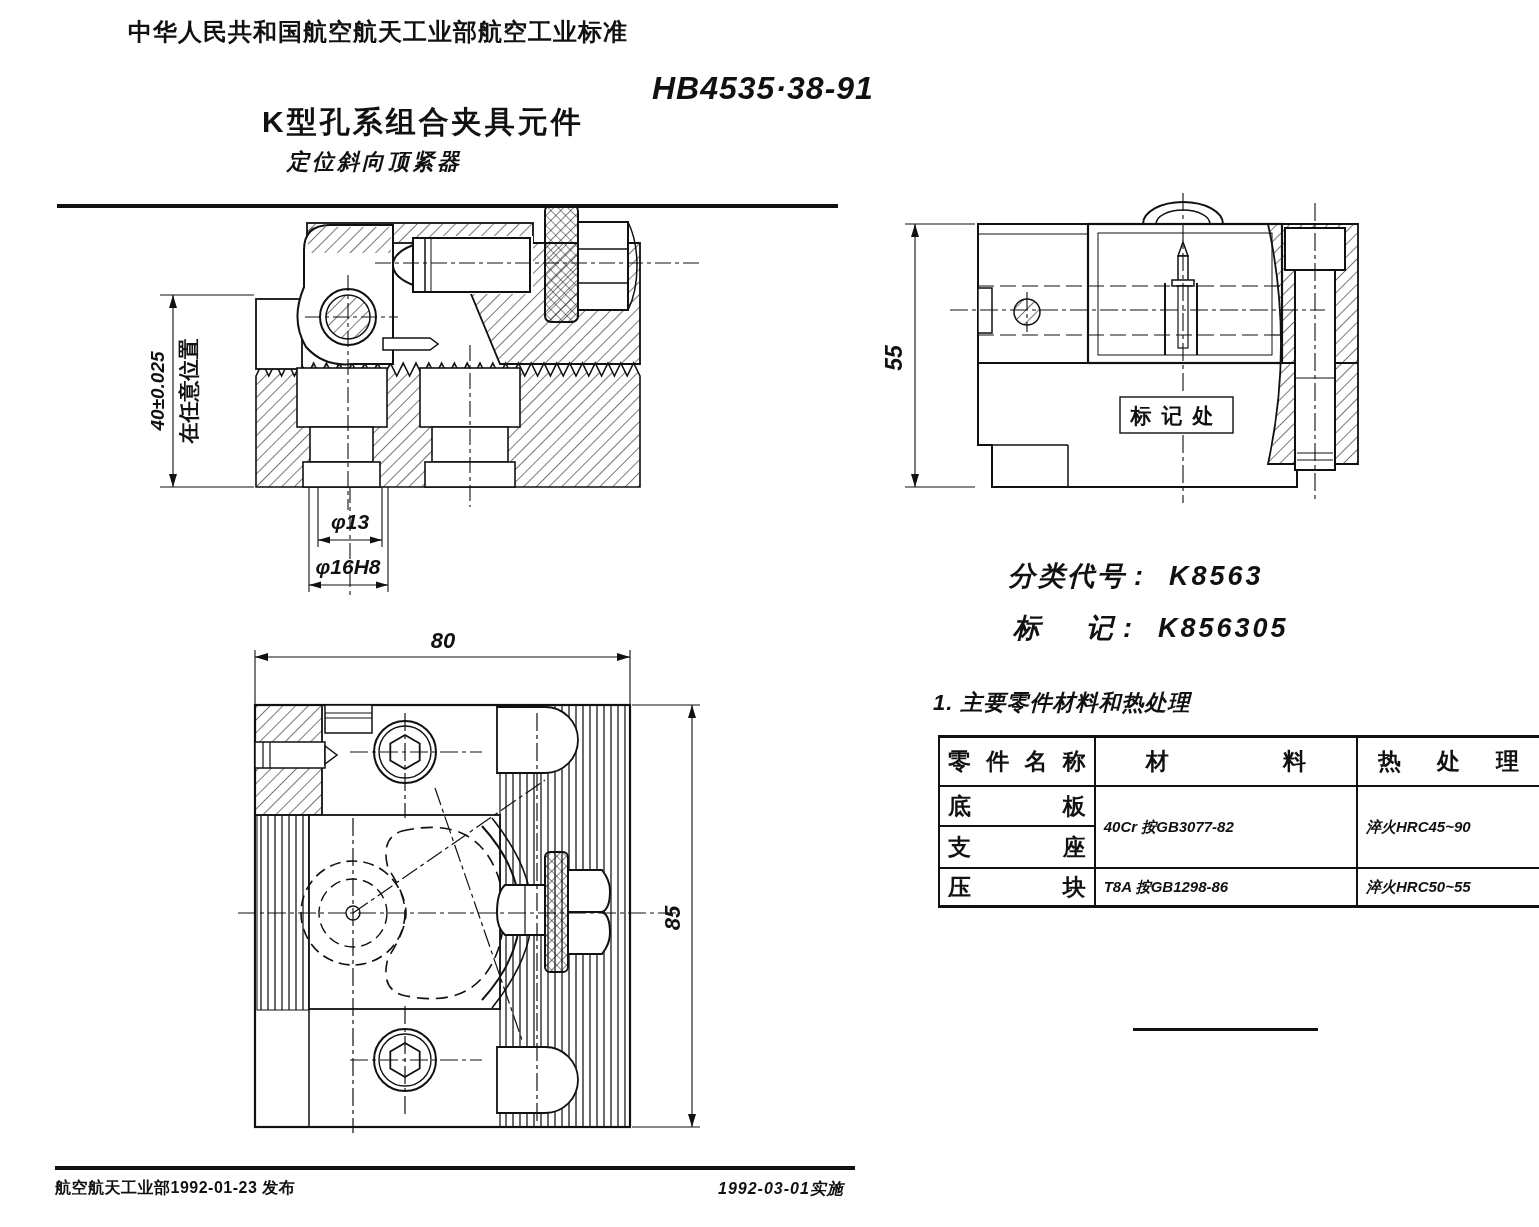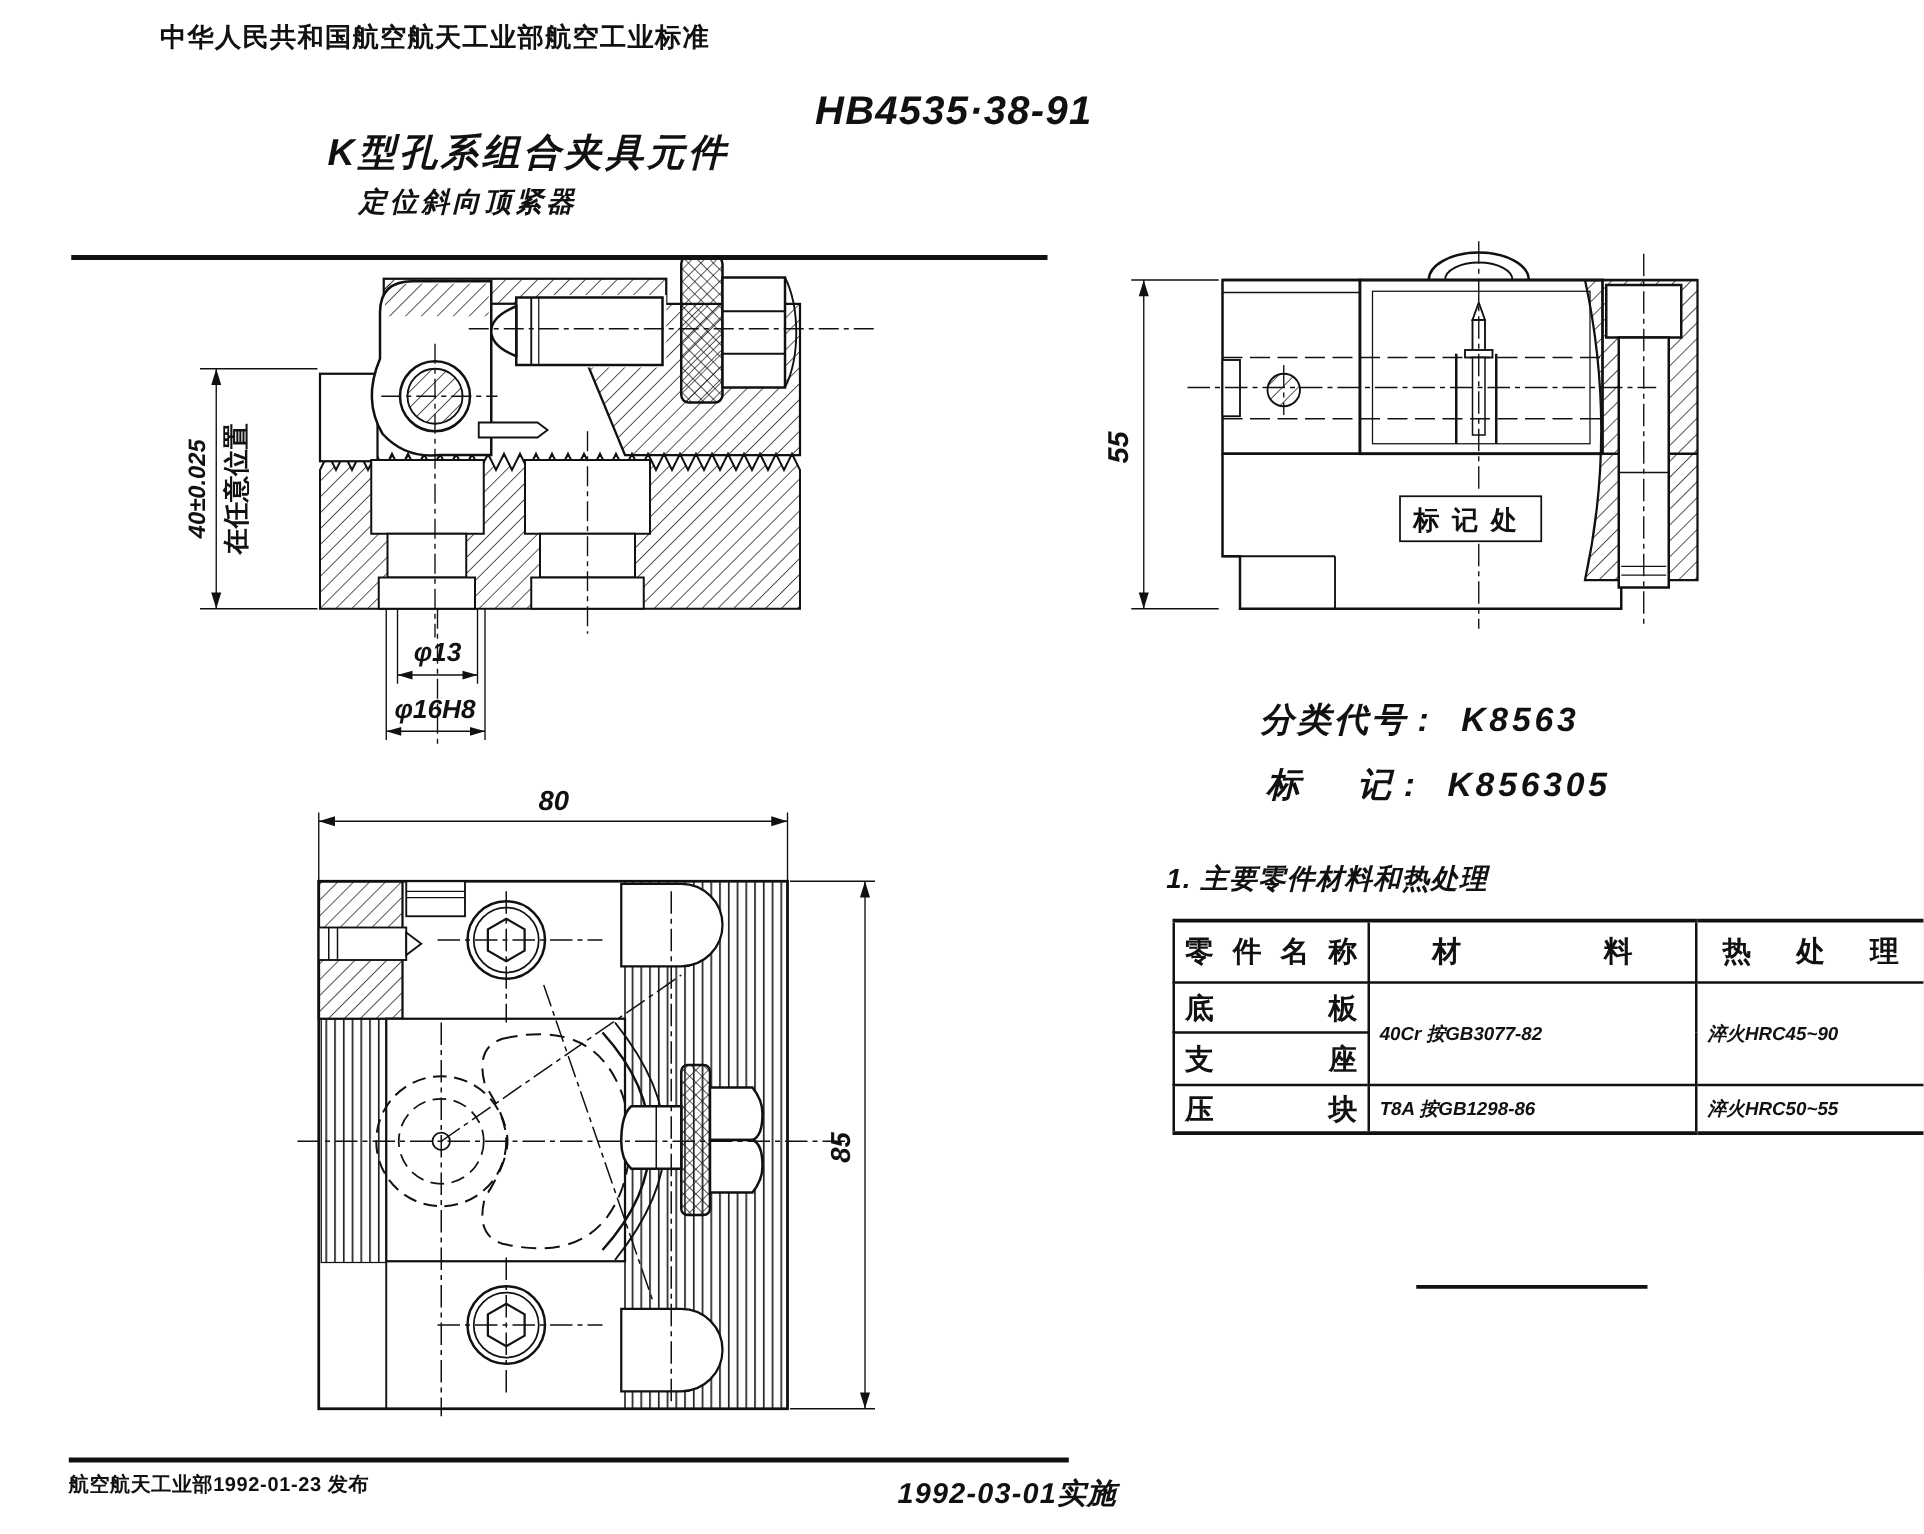--- a/index.html
+++ b/index.html
@@ -2,23 +2,23 @@
 <html><head>
 <meta charset="utf-8">
 <style>
   html,body{margin:0;padding:0;background:#e8e8e8;}
   .page{
     position:relative;width:1539px;height:1227px;background:#ffffff;
     font-family:"Liberation Sans","DejaVu Sans",sans-serif;color:#111;
     overflow:hidden;margin:0 auto;
   }
   .abs{position:absolute;}
-  .doc-header{left:128px;top:16px;font-size:21px;font-weight:bold;letter-spacing:1px;}
+  .doc-header{left:128px;top:16px;font-size:24px;font-weight:bold;letter-spacing:1px;}
   .std-no{left:652px;top:70px;font-size:32px;font-weight:bold;font-style:italic;letter-spacing:1px;}
-  .title1{left:262px;top:102px;font-size:30px;font-weight:bold;font-style:italic;letter-spacing:3px;}
+  .title1{left:262px;top:102px;font-size:30px;font-weight:bold;letter-spacing:3px;}
   .title2{left:287px;top:147px;font-size:22px;font-weight:bold;font-style:italic;letter-spacing:3px;}
   .rule{background:#111;}
   .cls-line{display:flex;align-items:baseline;font-size:27px;font-weight:bold;}
   .cls-label{display:inline-flex;justify-content:space-between;font-style:italic;}
   .cls-colon{margin-left:10px;font-style:italic;}
   .cls-val{margin-left:26px;font-style:italic;letter-spacing:3px;}
   .note{font-size:22px;font-weight:bold;font-style:italic;letter-spacing:1px;}
   .mat-table table{border-collapse:collapse;table-layout:fixed;}
   .mat-table td{
     border:2px solid #111;padding:0 8px;font-size:23px;font-weight:bold;
@@ -28,21 +28,21 @@
   .mat-table tr.hdr td{border-top:3px solid #111;}
   .mat-table tr:last-child td{border-bottom:3px solid #111;}
   .mat-table .c1{width:140px;}
   .mat-table .c2{width:250px;}
   .mat-table .c3{width:168px;}
   .mat-table .val{font-size:15px;font-style:italic;font-weight:bold;}
   .spread{display:flex;justify-content:space-between;width:100%;box-sizing:border-box;}
   .pad-m{padding:0 42px;}
   .pad-t{padding:0 12px;}
   .footer-left{left:55px;top:1178px;font-size:16px;font-weight:bold;letter-spacing:0.5px;}
-  .footer-right{left:718px;top:1179px;font-size:23px;font-weight:bold;font-style:italic;letter-spacing:1px;}
+  .footer-right{left:718px;top:1179px;font-size:16px;font-weight:bold;font-style:italic;letter-spacing:1px;}
   svg text{font-family:"Liberation Sans","DejaVu Sans",sans-serif;}
 </style>
 </head>
 <body>
 
 <div class="page">
 
   <div class="abs doc-header">中华人民共和国航空航天工业部航空工业标准</div>
   <div class="abs std-no">HB4535·38-91</div>
   <div class="abs title1">K型孔系组合夹具元件</div>

